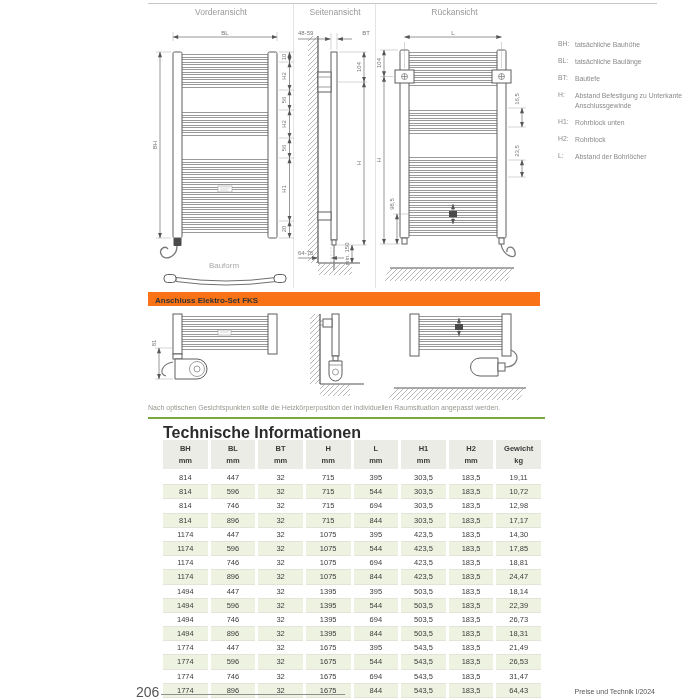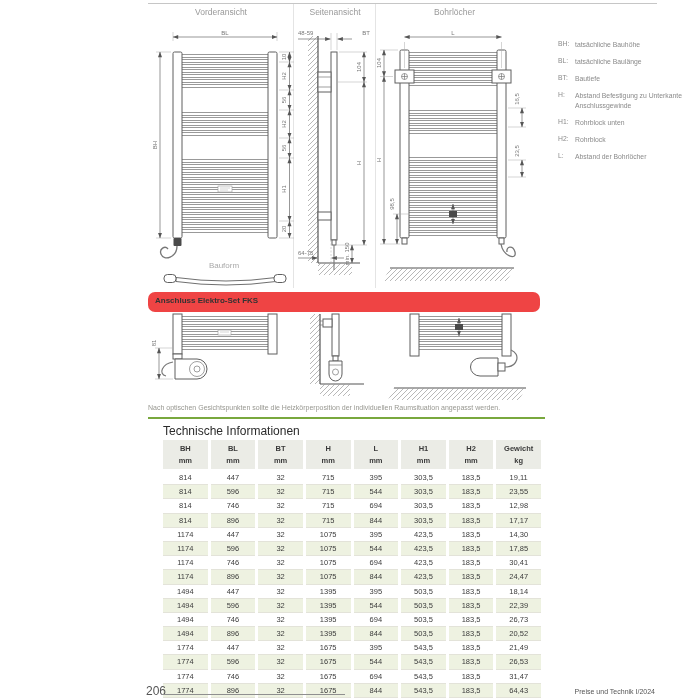--- a/index.html
+++ b/index.html
@@ -8,34 +8,34 @@
   .abs{position:absolute;}
   .top-rule{left:148px;top:3px;width:509px;height:1px;background:#c6c6c6;}
   .vsep{top:4px;height:284px;width:1px;background:#e4e4e4;}
   .view-title{top:7px;font-size:8.5px;color:#999;text-align:center;}
   
   .legend{left:558px;top:40px;width:140px;}
   .legend-item{margin-bottom:7.5px;font-size:6.8px;color:#8a8a8a;display:flex;}
   .legend-term{width:17px;flex:none;}
   .legend-desc{width:118px;white-space:pre-line;line-height:1.4;}
   
-  .elektro-band{left:148px;top:292px;width:392px;height:20px;background:#ef4444;border-radius:7px;}
+  .elektro-band{left:148px;top:292px;width:392px;height:14px;background:#f97316;}
   .elektro-band span{display:block;padding-left:7px;line-height:18px;font-size:8px;font-weight:bold;color:#333;}
   .note{left:148px;top:404px;width:420px;font-size:7px;color:#979790;}
   .green-rule{left:148px;top:417px;width:397px;height:2px;}
-  .tech-title{left:163px;top:424px;font-size:12px;font-weight:normal;color:#2b2b2b;}
+  .tech-title{left:163px;top:424px;font-size:16px;font-weight:bold;color:#2b2b2b;}
   
   .ttable{left:163px;top:440px;width:378px;}
   .thead,.trow{display:grid;grid-template-columns:repeat(8,1fr);column-gap:3px;}
   .thead{margin-bottom:2px;}
   .th{background:#ebece6;height:29px;box-sizing:border-box;text-align:center;font-size:7.5px;font-weight:bold;color:#3a3a3a;line-height:1.55;padding-top:3px;}
   .td{height:14.2px;line-height:14.2px;box-sizing:border-box;text-align:center;font-size:7.5px;color:#3c3c3c;background:#fff;border-bottom:1px solid #e3e3d9;}
   .tbody .trow:nth-child(even) .td{background:#eef2e1;}
   
-  .page-num{left:146px;top:684px;font-size:12px;color:#555;z-index:6;}
+  .page-num{left:136px;top:684px;font-size:14px;color:#555;z-index:6;}
   .footer-rule{left:161px;top:694px;width:184px;height:1px;background:#8f8f8f;z-index:6;}
   .footer-right{left:505px;top:688px;width:150px;text-align:right;font-size:7px;color:#555;}
   
   svg{position:absolute;overflow:visible;}
   .out{stroke:#5f5f5f;stroke-width:1;fill:#fff;}
   .thin{stroke:#777;stroke-width:.7;fill:none;}
   .wall{stroke:#555;stroke-width:1.2;fill:none;}
   .tubes{stroke:#787878;stroke-width:3.4;fill:none;}
   .tubesi{stroke:#fff;stroke-width:2;fill:none;}
   .dim{stroke:#6b6b6b;stroke-width:.7;fill:none;}
@@ -65,21 +65,21 @@
       </pattern>
     </defs>
   </svg>
 
   <div class="abs top-rule"></div>
   <div class="abs vsep" style="left:293px"></div>
   <div class="abs vsep" style="left:375px"></div>
 
   <div class="abs view-title" style="left:148px;width:146px">Vorderansicht</div>
   <div class="abs view-title" style="left:294px;width:82px">Seitenansicht</div>
-  <div class="abs view-title" style="left:376px;width:157px">Bohrlöcher</div>
+  <div class="abs view-title" style="left:376px;width:157px">Rückansicht</div>
 
   <svg style="left:148px;top:28px" width="150" height="262" viewBox="0 0 150 262">
     <path class="ext" d="M25 4V13 M129 4V13"></path>
     <line class="dim dima" x1="25" y1="9" x2="129" y2="9"></line>
     <text class="dt" x="77" y="6.5" text-anchor="middle">BL</text>
     <path class="ext" d="M8 24H23 M8 210H23"></path>
     <line class="dim dima" x1="12" y1="24" x2="12" y2="210"></line>
     <text class="dt" x="8.5" y="117" text-anchor="middle" transform="rotate(-90 8.5 117)">BH</text>
 
     <g>
@@ -345,21 +345,21 @@
         <div class="td">19,11</div>
       </div>
         <div class="trow">
         <div class="td">814</div>
         <div class="td">596</div>
         <div class="td">32</div>
         <div class="td">715</div>
         <div class="td">544</div>
         <div class="td">303,5</div>
         <div class="td">183,5</div>
-        <div class="td">23,55</div>
+        <div class="td">10,72</div>
       </div>
         <div class="trow">
         <div class="td">814</div>
         <div class="td">746</div>
         <div class="td">32</div>
         <div class="td">715</div>
         <div class="td">694</div>
         <div class="td">303,5</div>
         <div class="td">183,5</div>
         <div class="td">12,98</div>
@@ -395,21 +395,21 @@
         <div class="td">17,85</div>
       </div>
         <div class="trow">
         <div class="td">1174</div>
         <div class="td">746</div>
         <div class="td">32</div>
         <div class="td">1075</div>
         <div class="td">694</div>
         <div class="td">423,5</div>
         <div class="td">183,5</div>
-        <div class="td">30,41</div>
+        <div class="td">18,81</div>
       </div>
         <div class="trow">
         <div class="td">1174</div>
         <div class="td">896</div>
         <div class="td">32</div>
         <div class="td">1075</div>
         <div class="td">844</div>
         <div class="td">423,5</div>
         <div class="td">183,5</div>
         <div class="td">24,47</div>
@@ -445,21 +445,21 @@
         <div class="td">26,73</div>
       </div>
         <div class="trow">
         <div class="td">1494</div>
         <div class="td">896</div>
         <div class="td">32</div>
         <div class="td">1395</div>
         <div class="td">844</div>
         <div class="td">503,5</div>
         <div class="td">183,5</div>
-        <div class="td">20,52</div>
+        <div class="td">18,31</div>
       </div>
         <div class="trow">
         <div class="td">1774</div>
         <div class="td">447</div>
         <div class="td">32</div>
         <div class="td">1675</div>
         <div class="td">395</div>
         <div class="td">543,5</div>
         <div class="td">183,5</div>
         <div class="td">21,49</div>

